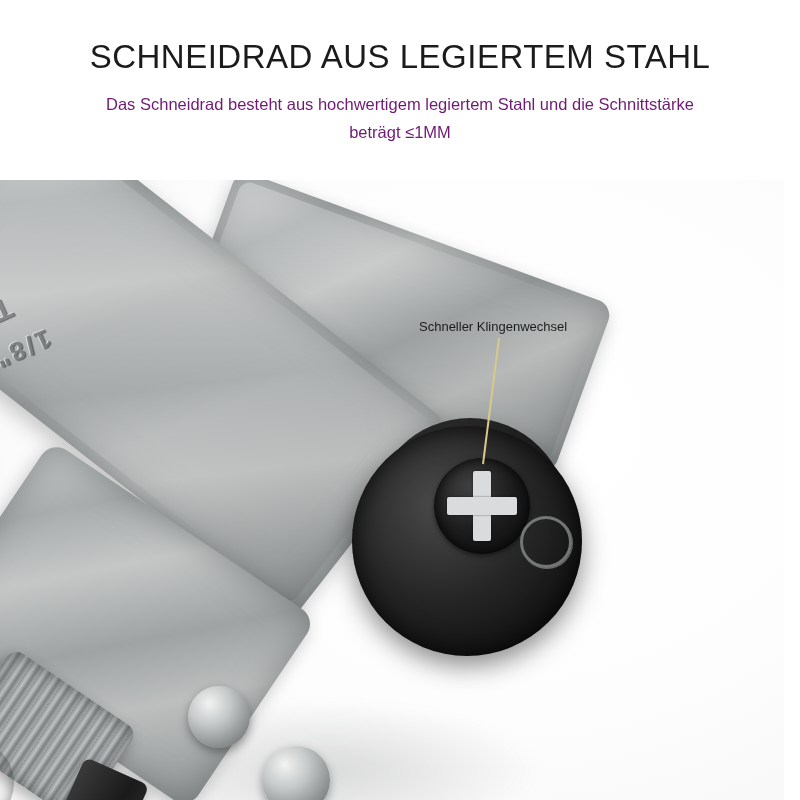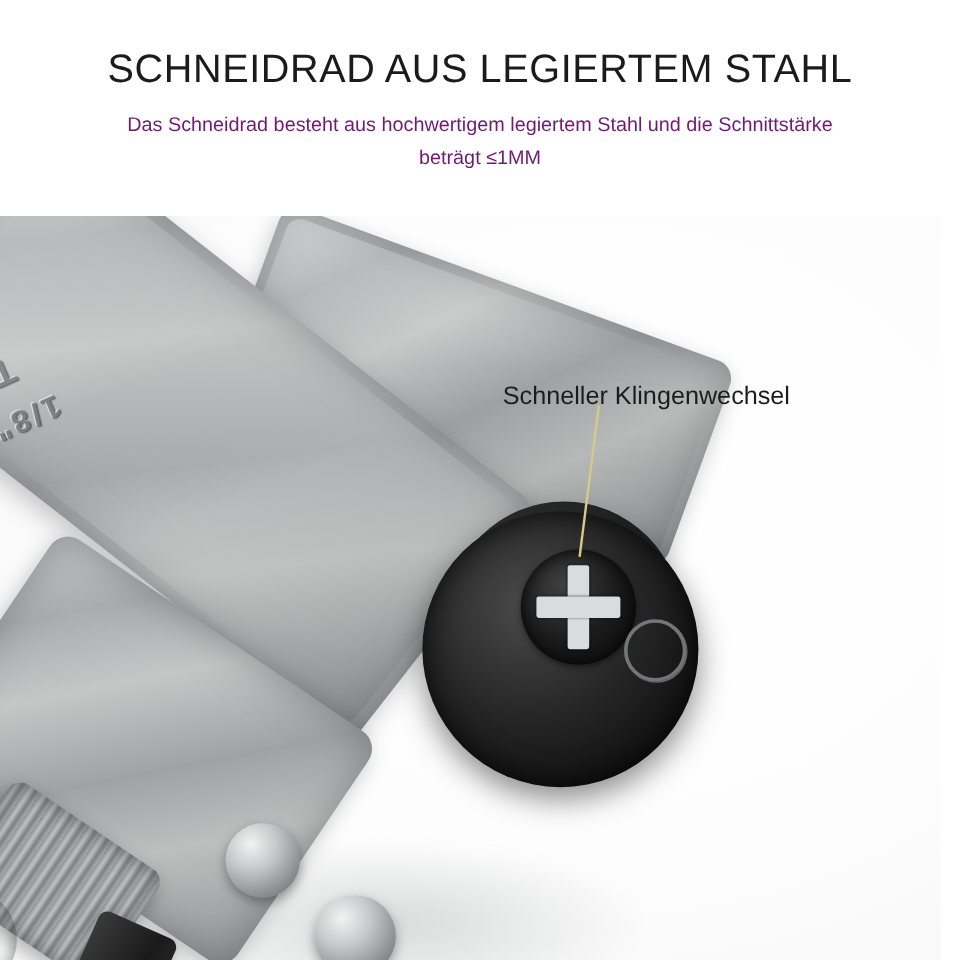--- a/index.html
+++ b/index.html
@@ -40,21 +40,21 @@
     font-size: 16.5px;
     line-height: 28px;
     color: #701a75;
   }
 
   
   .callout-label {
     position: absolute;
     top: 319px;
     left: 419px;
-    font-size: 21px;
+    font-size: 13px;
     color: #1c1c1c;
     white-space: nowrap;
   }
   .callout-line {
     position: absolute;
     top: 336px;
     left: 480px;
     width: 22px;
     height: 130px;
     pointer-events: none;

